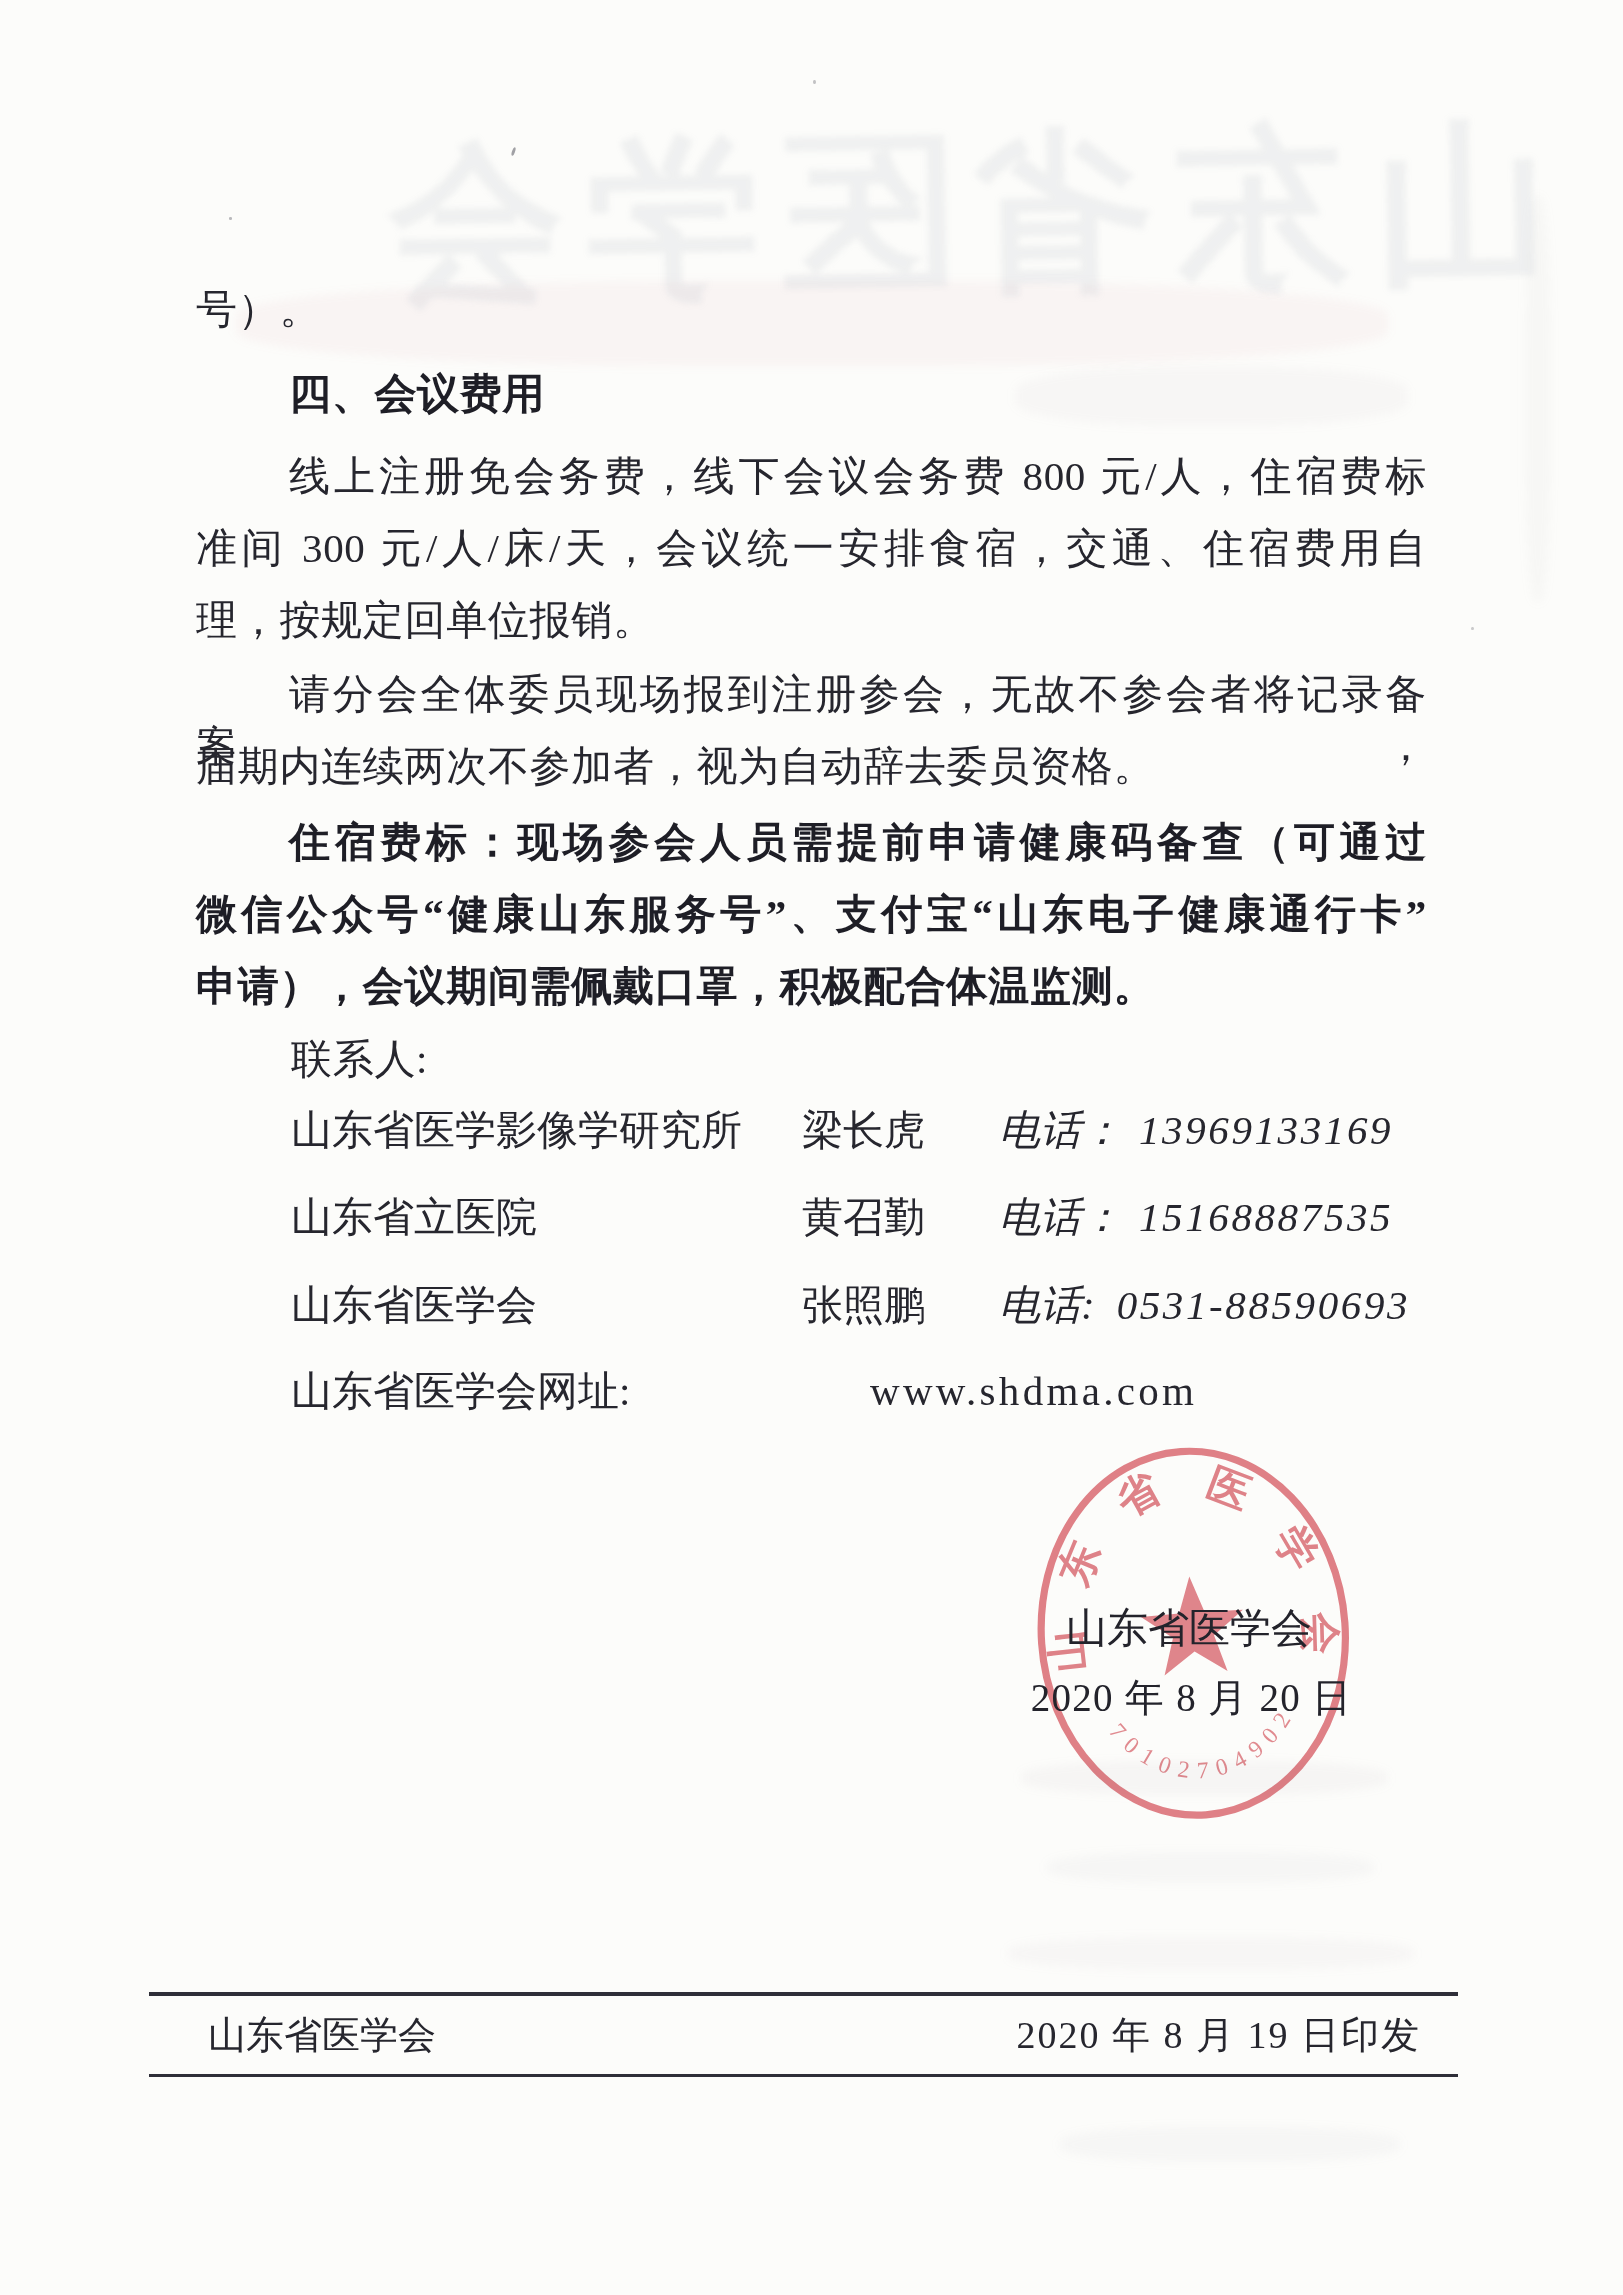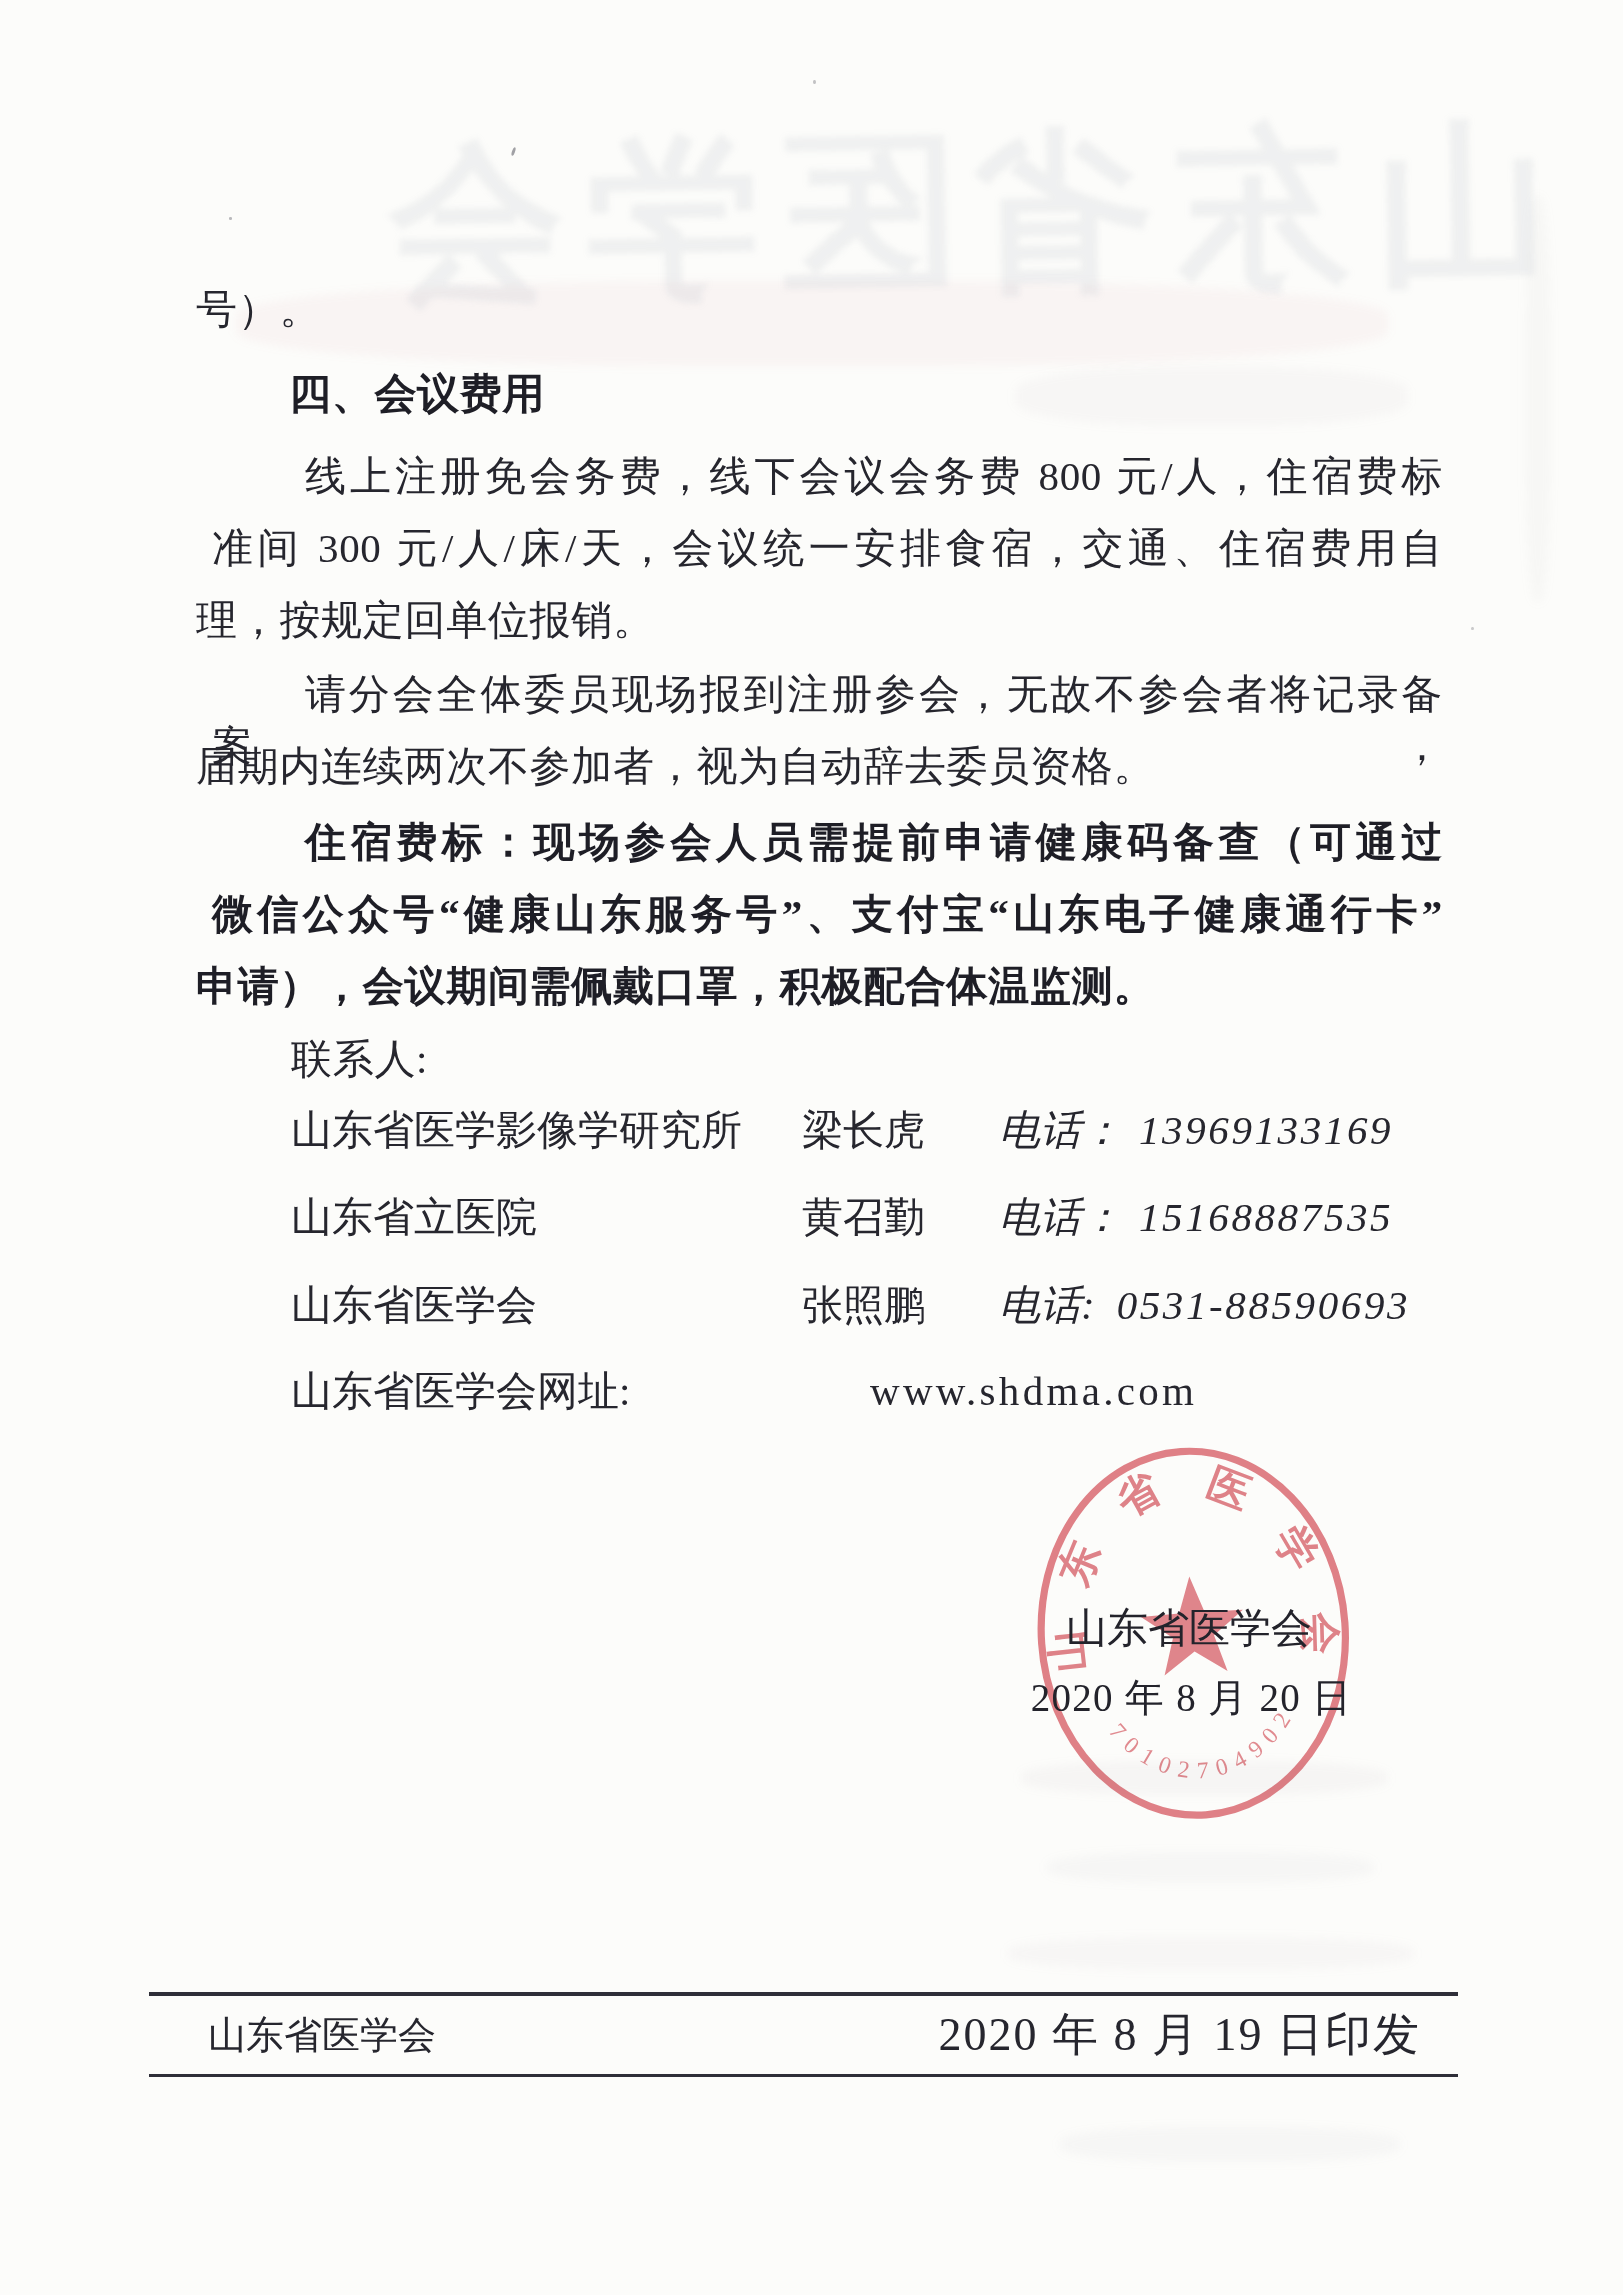--- a/index.html
+++ b/index.html
@@ -12,21 +12,21 @@
     font-family:"Liberation Serif","DejaVu Serif",serif;
     color:#26262e;
   }
   
   .line{
     position:absolute;left:196px;width:1231px;
     font-size:41px;line-height:52px;
     color:#26262e;
     letter-spacing:0.7px;
   }
-  .just{text-align:justify;text-align-last:justify;margin-left:16px;}
+  .just{text-align:justify;text-align-last:justify;}
   .ind{text-indent:93px;}
   .bold{font-weight:700;color:#1e1e26;}
   
   .crow{position:absolute;left:196px;width:1231px;height:52px;font-size:41px;line-height:52px;}
   .crow .org{position:absolute;left:95px;}
   .crow .name{position:absolute;left:606px;}
   .crow .phone{position:absolute;left:803px;font-style:italic;}
   .crow .phone .pv{margin-left:17px;letter-spacing:2.6px;}
   
   .sig-org{position:absolute;left:999px;top:1602px;width:380px;text-align:center;
@@ -34,21 +34,21 @@
   .sig-date{position:absolute;left:969px;top:1672px;width:445px;text-align:center;
            font-size:39px;line-height:52px;z-index:5;letter-spacing:1.3px;color:#23232b;}
   
   .seal{position:absolute;left:1033px;top:1440px;width:321px;height:393px;
         transform:rotate(-4deg);z-index:4;opacity:.88;mix-blend-mode:multiply;}
   
   .rule{position:absolute;left:149px;width:1309px;background:#2e2e38;}
   .rule.top{top:1992px;height:3.9px;}
   .rule.bot{top:2074px;height:3.3px;}
   .foot-left{position:absolute;left:208px;top:2012px;font-size:38px;line-height:46px;color:#26262e;}
-  .foot-right{position:absolute;right:202px;top:2012px;font-size:46px;line-height:46px;
+  .foot-right{position:absolute;right:202px;top:2012px;font-size:38px;line-height:46px;
               letter-spacing:2px;color:#26262e;}
   
   .ghost-title{
     position:absolute;left:262px;top:98px;width:1283px;
     font-size:175px;font-weight:700;letter-spacing:22px;white-space:nowrap;
     color:rgba(125,135,160,0.10);
     transform:scaleX(-1) rotate(1deg);
     filter:blur(3.3px);
     z-index:1;pointer-events:none;
   }

